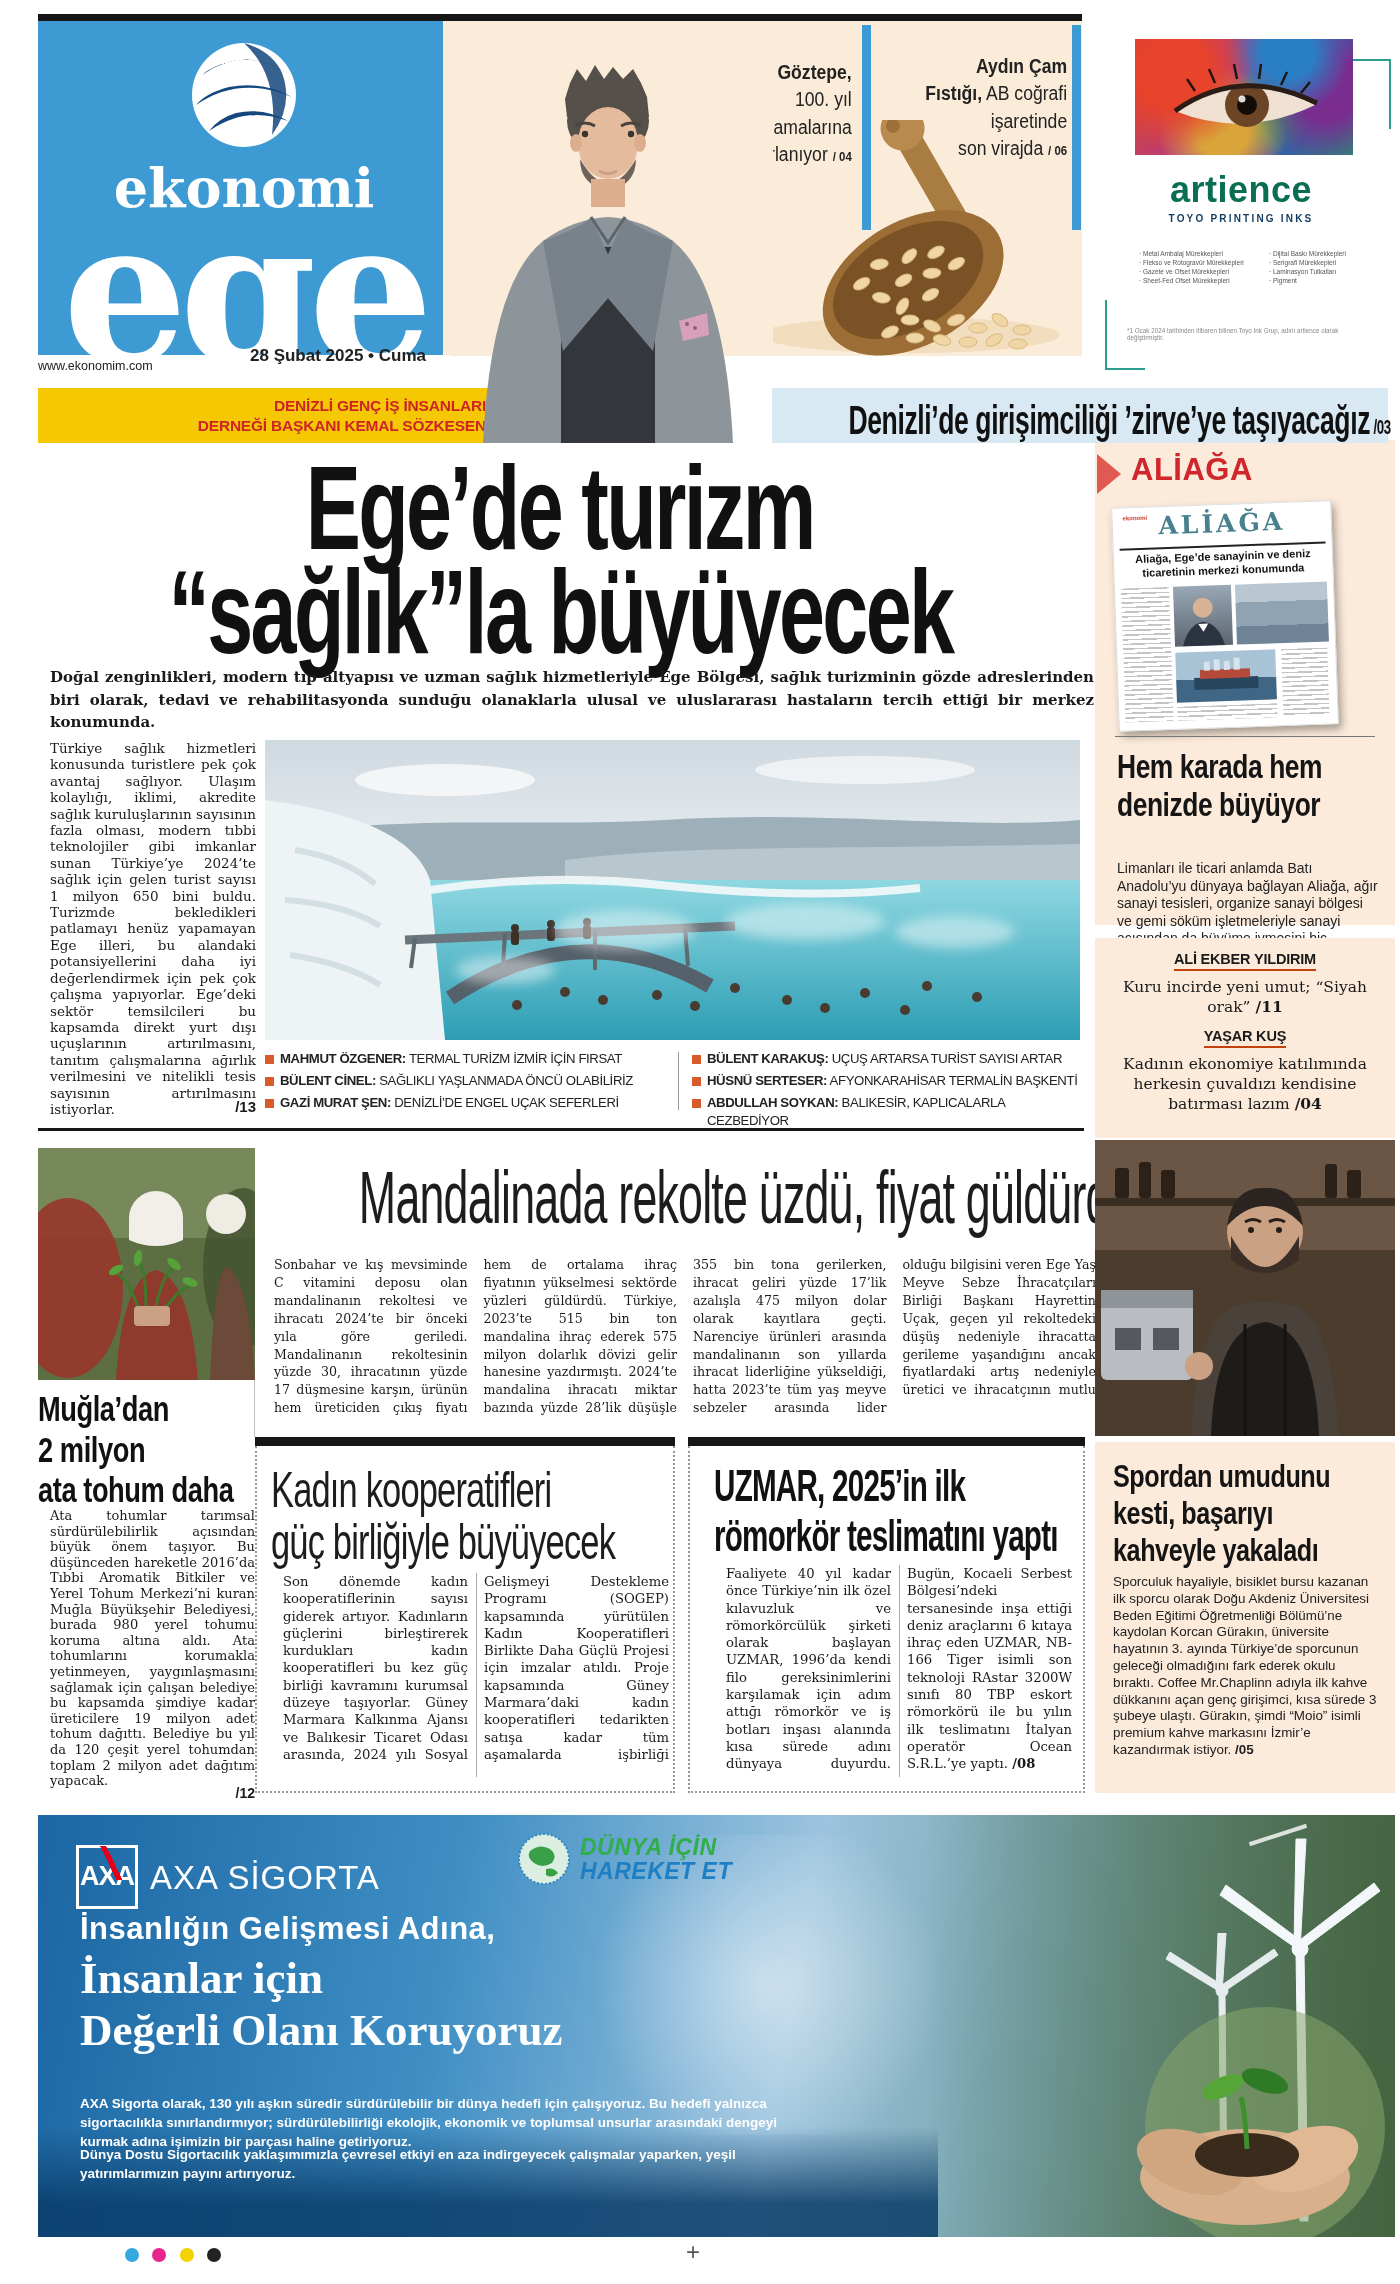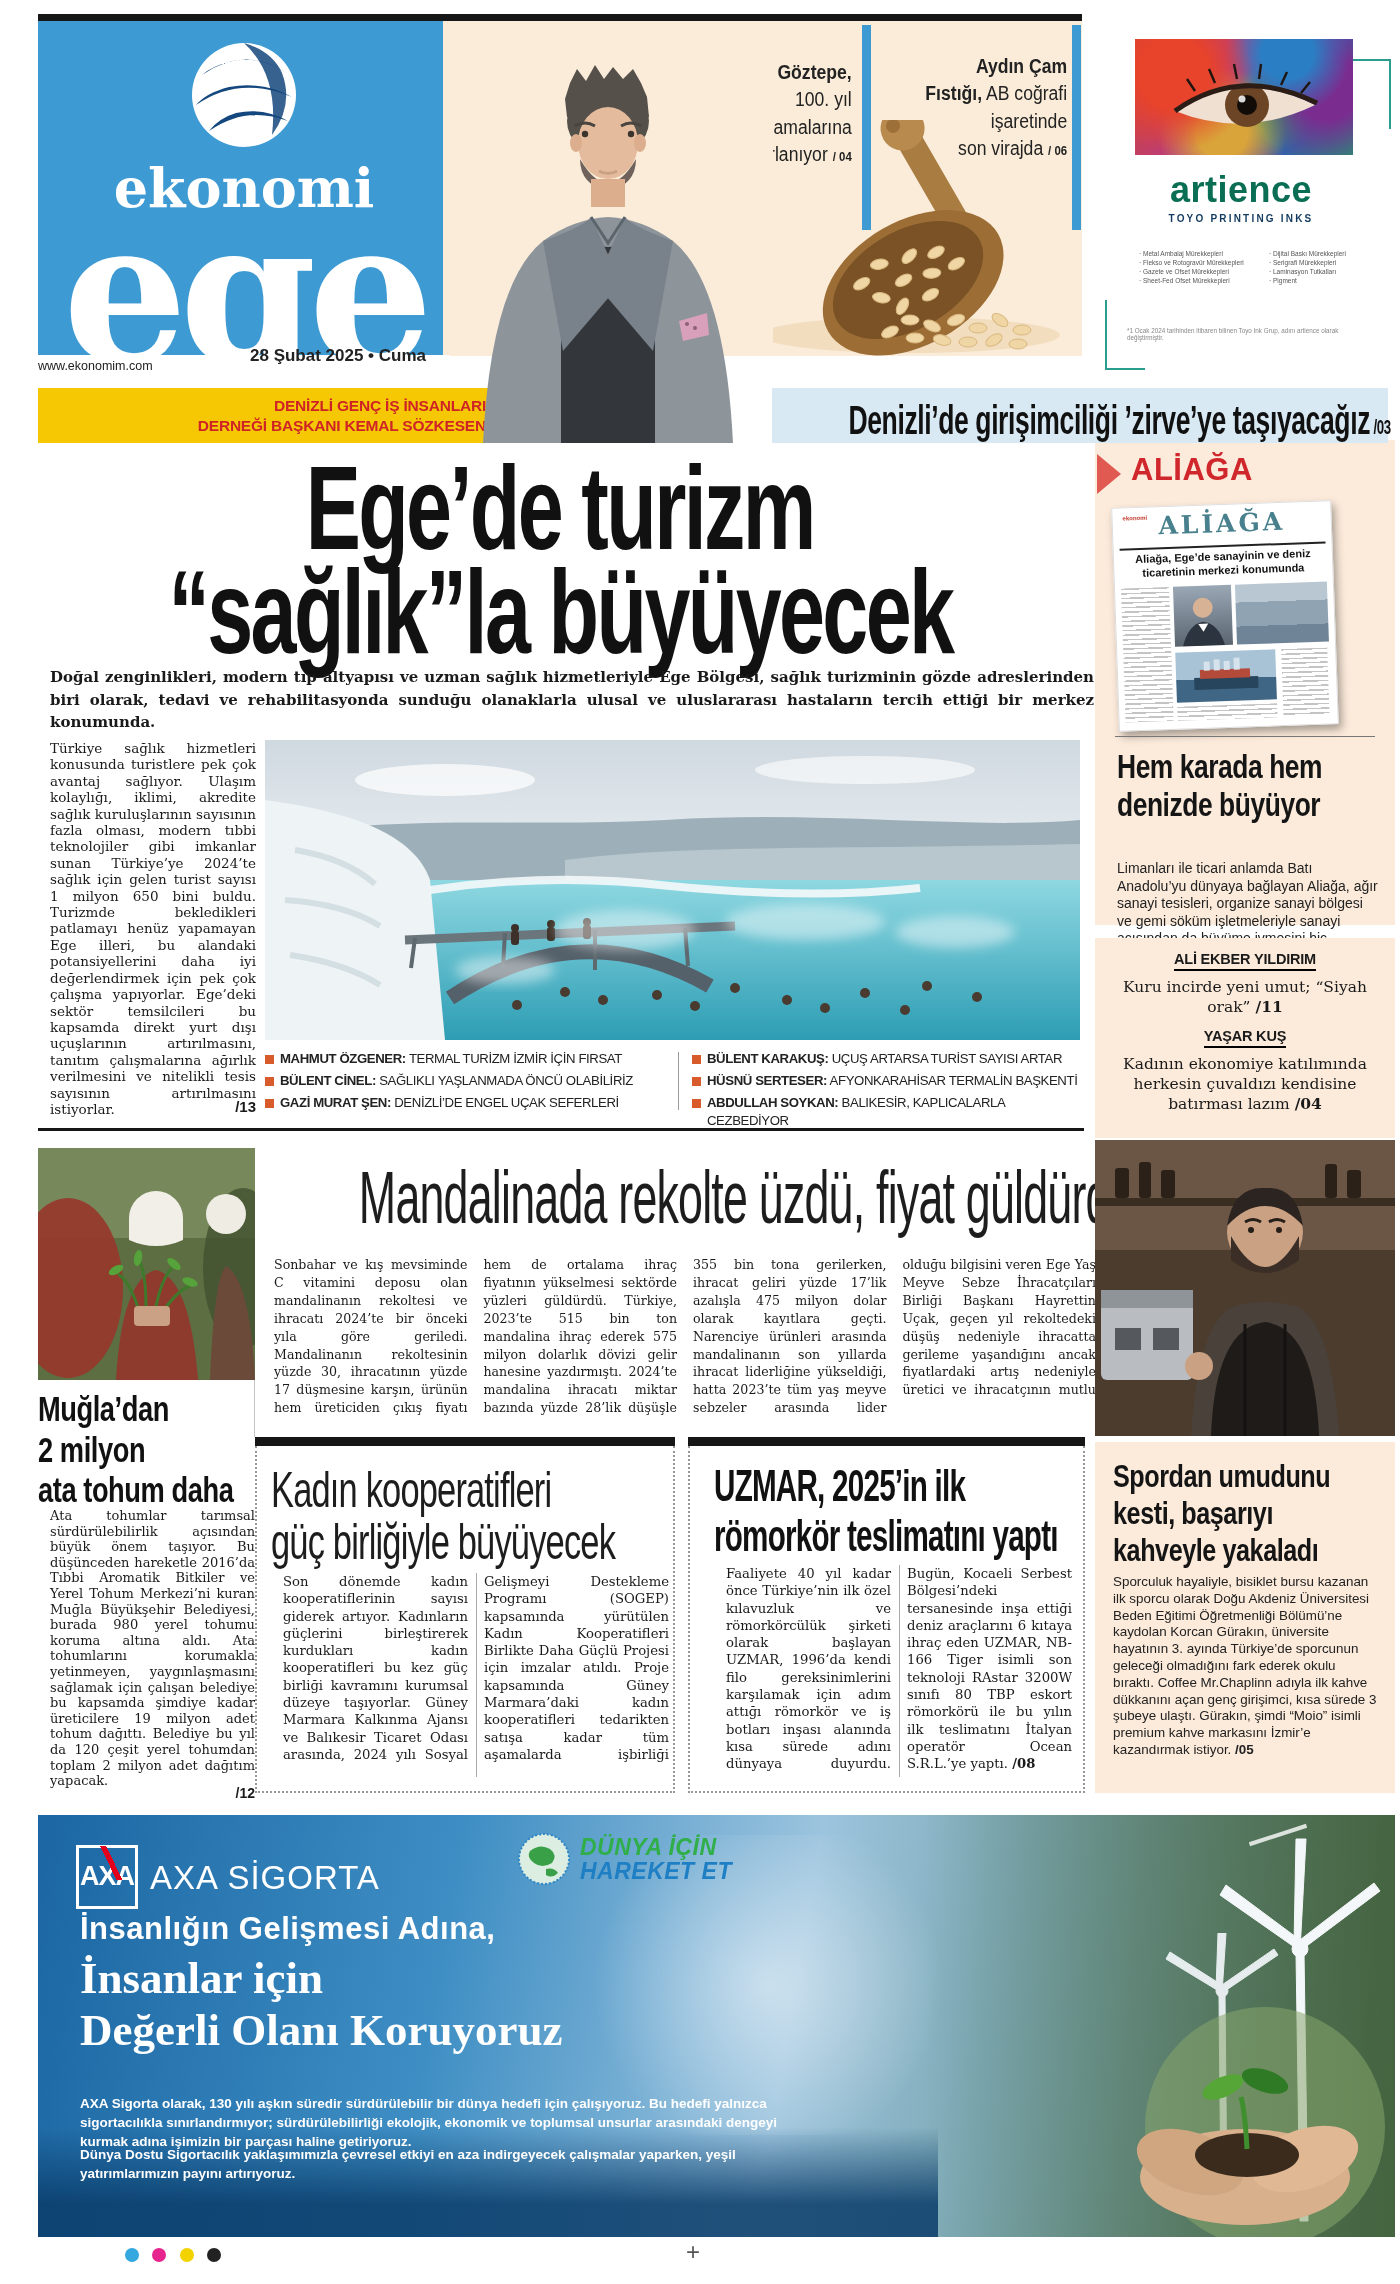--- a/index.html
+++ b/index.html
@@ -32,21 +32,21 @@
   #deck{font-family:"DejaVu Serif",serif;font-weight:bold;font-size:15px;line-height:22.5px;}
   .bodyserif{font-family:"DejaVu Serif",serif;}
   .caprow{display:flex;align-items:flex-start;margin-bottom:4.5px;}
   .caprow .sq{width:9px;height:9px;background:#d85c2b;margin:5px 6px 0 0;flex:none;}
   .caprow .t{font-size:13.2px;line-height:17.5px;letter-spacing:-0.4px;color:#222;}
   .peach{background:#fcebdb;}
   
   #aliagalabel{color:#d0272c;font-weight:bold;font-size:31px;letter-spacing:0.5px;}
   .sbhl{font-weight:bold;font-size:30px;line-height:34px;color:#151515;letter-spacing:-0.5px;}
   .sbbody{font-size:14px;line-height:17.6px;color:#222;}
-  .colname{font-weight:bold;font-size:14.5px;letter-spacing:-0.2px;border-bottom:2px solid #000000;
+  .colname{font-weight:bold;font-size:14.5px;letter-spacing:-0.2px;border-bottom:2px solid #c2410c;
            display:inline-block;padding-bottom:2px;}
   .coltitle{font-family:"DejaVu Serif",serif;font-size:15.5px;line-height:20px;}
   
   .boxbar{background:#161616;height:9px;}
   .dotbox{border-left:2px dotted #979797;border-right:2px dotted #979797;border-bottom:2px dotted #979797;}
   .thinhl{font-weight:normal;font-size:42px;line-height:44px;letter-spacing:-1px;color:#1d1d1d;white-space:nowrap;}
   .boldhl{font-weight:bold;font-size:38px;line-height:42px;letter-spacing:-1px;color:#111;white-space:nowrap;}
   .cols2{column-count:2;column-gap:16px;column-rule:1px solid #a9a9a9;}
   .cols4{column-count:4;column-gap:16px;}
   .newsp{font-size:13.8px;line-height:18.2px;}

